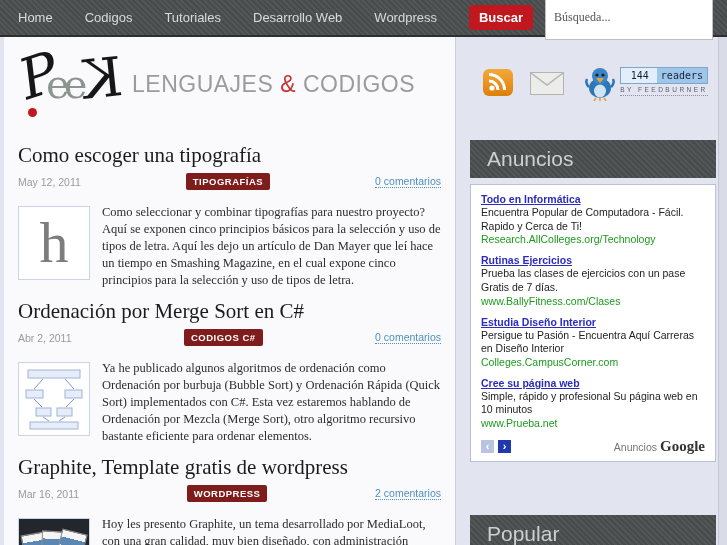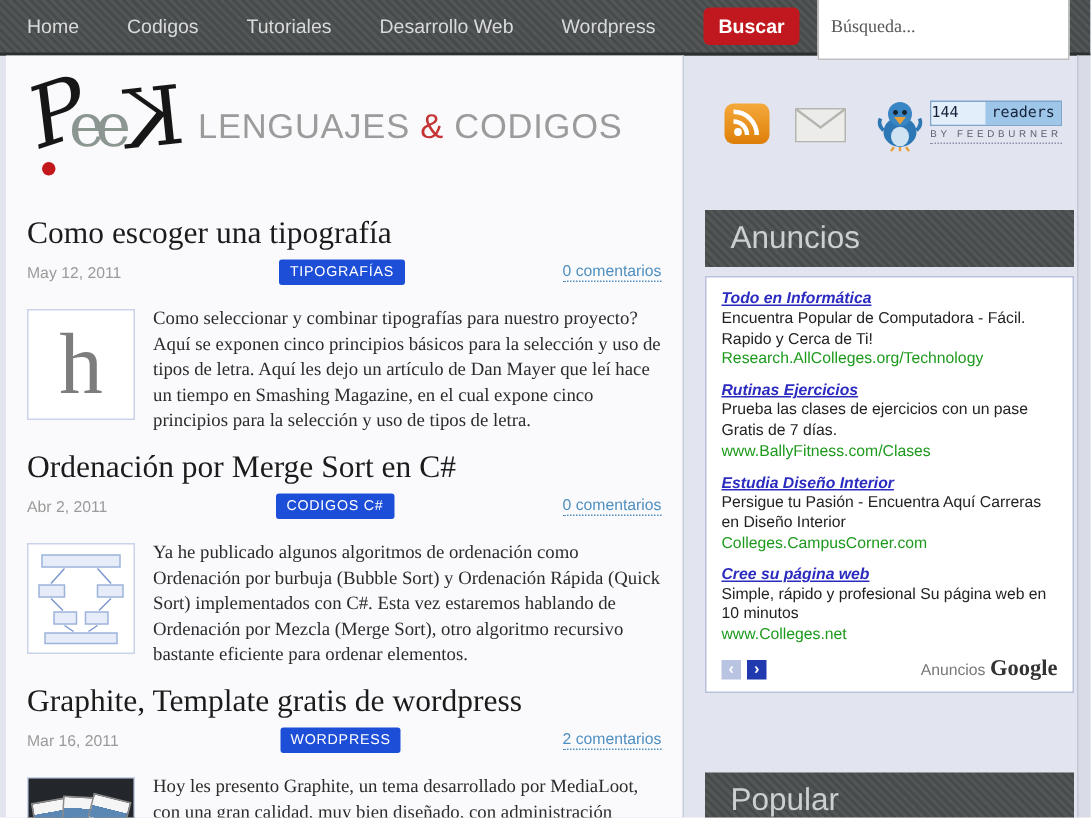--- a/index.html
+++ b/index.html
@@ -58,21 +58,21 @@
   
   .post { position:relative; }
   .post::after { content:""; display:block; clear:both; }
   .post-title {
     font-family:"Liberation Serif", serif; font-weight:normal;
     font-size:21px; color:#1b1b1b; margin:10px 0 5px; line-height:25px; cursor:pointer;
   }
   .post-meta { display:flex; align-items:center; gap:10px; margin:0 0 14px;justify-content:space-between; }
   .post-date { font-size:10.5px; color:#9a9a9a; }
   .post-cat {
-    background:#1d4ed8; color:#fff; font-size:9.5px; font-weight:normal;
+    background:#7f1d1d; color:#fff; font-size:9.5px; font-weight:bold;
     letter-spacing:.5px; padding:3px 7px; border-radius:2px; cursor:pointer;
   }
   .post-comments {
     font-size:10.5px; color:#4f8fc0; border-bottom:1px dotted #4f8fc0; cursor:pointer;
   }
   .thumb {
     float:left; width:72px; height:74px; margin:2px 12px 4px 0;
     background:#fff; border:1px solid #c9d4ea; padding:3px;
     display:flex; align-items:center; justify-content:center; overflow:hidden; cursor:pointer;
   }
@@ -95,40 +95,40 @@
     position:absolute; left:13px; top:4px; width:30px; height:27px; border-radius:6px;
     background:linear-gradient(#f5a93b,#dd7f08); cursor:pointer;
   }
   .mail-icon { position:absolute; left:60px; top:7px; cursor:pointer; }
   .twitter-icon { position:absolute; left:113px; top:0px; cursor:pointer; }
   .fb-widget { position:absolute; left:150px; top:2px; width:88px; cursor:pointer; }
   .fb-box {
     width:88px; height:17px; border:1px solid #7ea6cc; display:flex;
     font-size:10px; font-family:"DejaVu Sans Mono", monospace; color:#17233a; line-height:15px;
   }
-  .fb-count { flex:1; background:#e2eef9; text-align:right; padding-right:18px; }
+  .fb-count { flex:1; background:#e2eef9; text-align:right; padding-right:8px; }
   .fb-label { background:#9ec6e8; padding:0 4px; }
   .fb-byline {
     font-size:6.5px; letter-spacing:2.5px; color:#5a6070; text-align:center;
     margin-top:2px; padding-bottom:2px; border-bottom:1px dotted #8890a8;
   }
   .side-header {
     position:absolute; left:0; width:246px; height:38px;
     background:#4b4f4f;
     background-image:repeating-linear-gradient(45deg, rgba(255,255,255,.04) 0 2px, rgba(0,0,0,.05) 2px 4px);
     color:#cdd0d0; font-size:21px; padding:7px 0 0 17px;
   }
   .anuncios-header { top:103px; }
   .popular-header { top:478px; }
   .ads-box {
     position:absolute; left:0; top:147px; width:246px;
     background:#fff; border:1px solid #b9c2dd; padding:8px 10px 6px;
   }
   .ad { margin-bottom:9px; }
-  .ad-title { font-size:10.5px; font-weight:bold; color:#2b2bc0; text-decoration:underline; cursor:pointer;font-style:italic; }
+  .ad-title { font-size:10.5px; font-weight:bold; color:#2b2bc0; text-decoration:underline; cursor:pointer; }
   .ad-text { font-size:10.5px; color:#222; line-height:1.3; margin-top:1px; }
   .ad-url { font-size:10.5px; color:#1d9a1d; cursor:pointer; }
   .ads-footer { display:flex; align-items:center; margin-top:4px; }
   .pg-btn {
     width:13px; height:13px; display:inline-block; text-align:center; line-height:12px;
     color:#fff; font-size:11px; font-weight:bold; cursor:pointer; margin-right:4px;
   }
   .pg-prev { background:#b9c3e2; }
   .pg-next { background:#2139ae; }
   .ads-brand { margin-left:auto; display:flex; align-items:baseline; gap:3px; }
@@ -280,21 +280,21 @@
       <div class="ad-url">www.BallyFitness.com/Clases</div>
     </div>
     <div class="ad">
       <div class="ad-title">Estudia Diseño Interior</div>
       <div class="ad-text">Persigue tu Pasión - Encuentra Aquí Carreras en Diseño Interior</div>
       <div class="ad-url">Colleges.CampusCorner.com</div>
     </div>
     <div class="ad">
       <div class="ad-title">Cree su página web</div>
       <div class="ad-text">Simple, rápido y profesional Su página web en 10 minutos</div>
-      <div class="ad-url">www.Colleges.net</div>
+      <div class="ad-url">www.Prueba.net</div>
     </div>
     <div class="ads-footer">
       <span class="pg-btn pg-prev">‹</span>
       <span class="pg-btn pg-next">›</span>
       <span class="ads-brand">
         <span class="brand-anuncios">Anuncios</span>
         <span class="brand-google">Google</span>
       </span>
     </div>
   </div>

